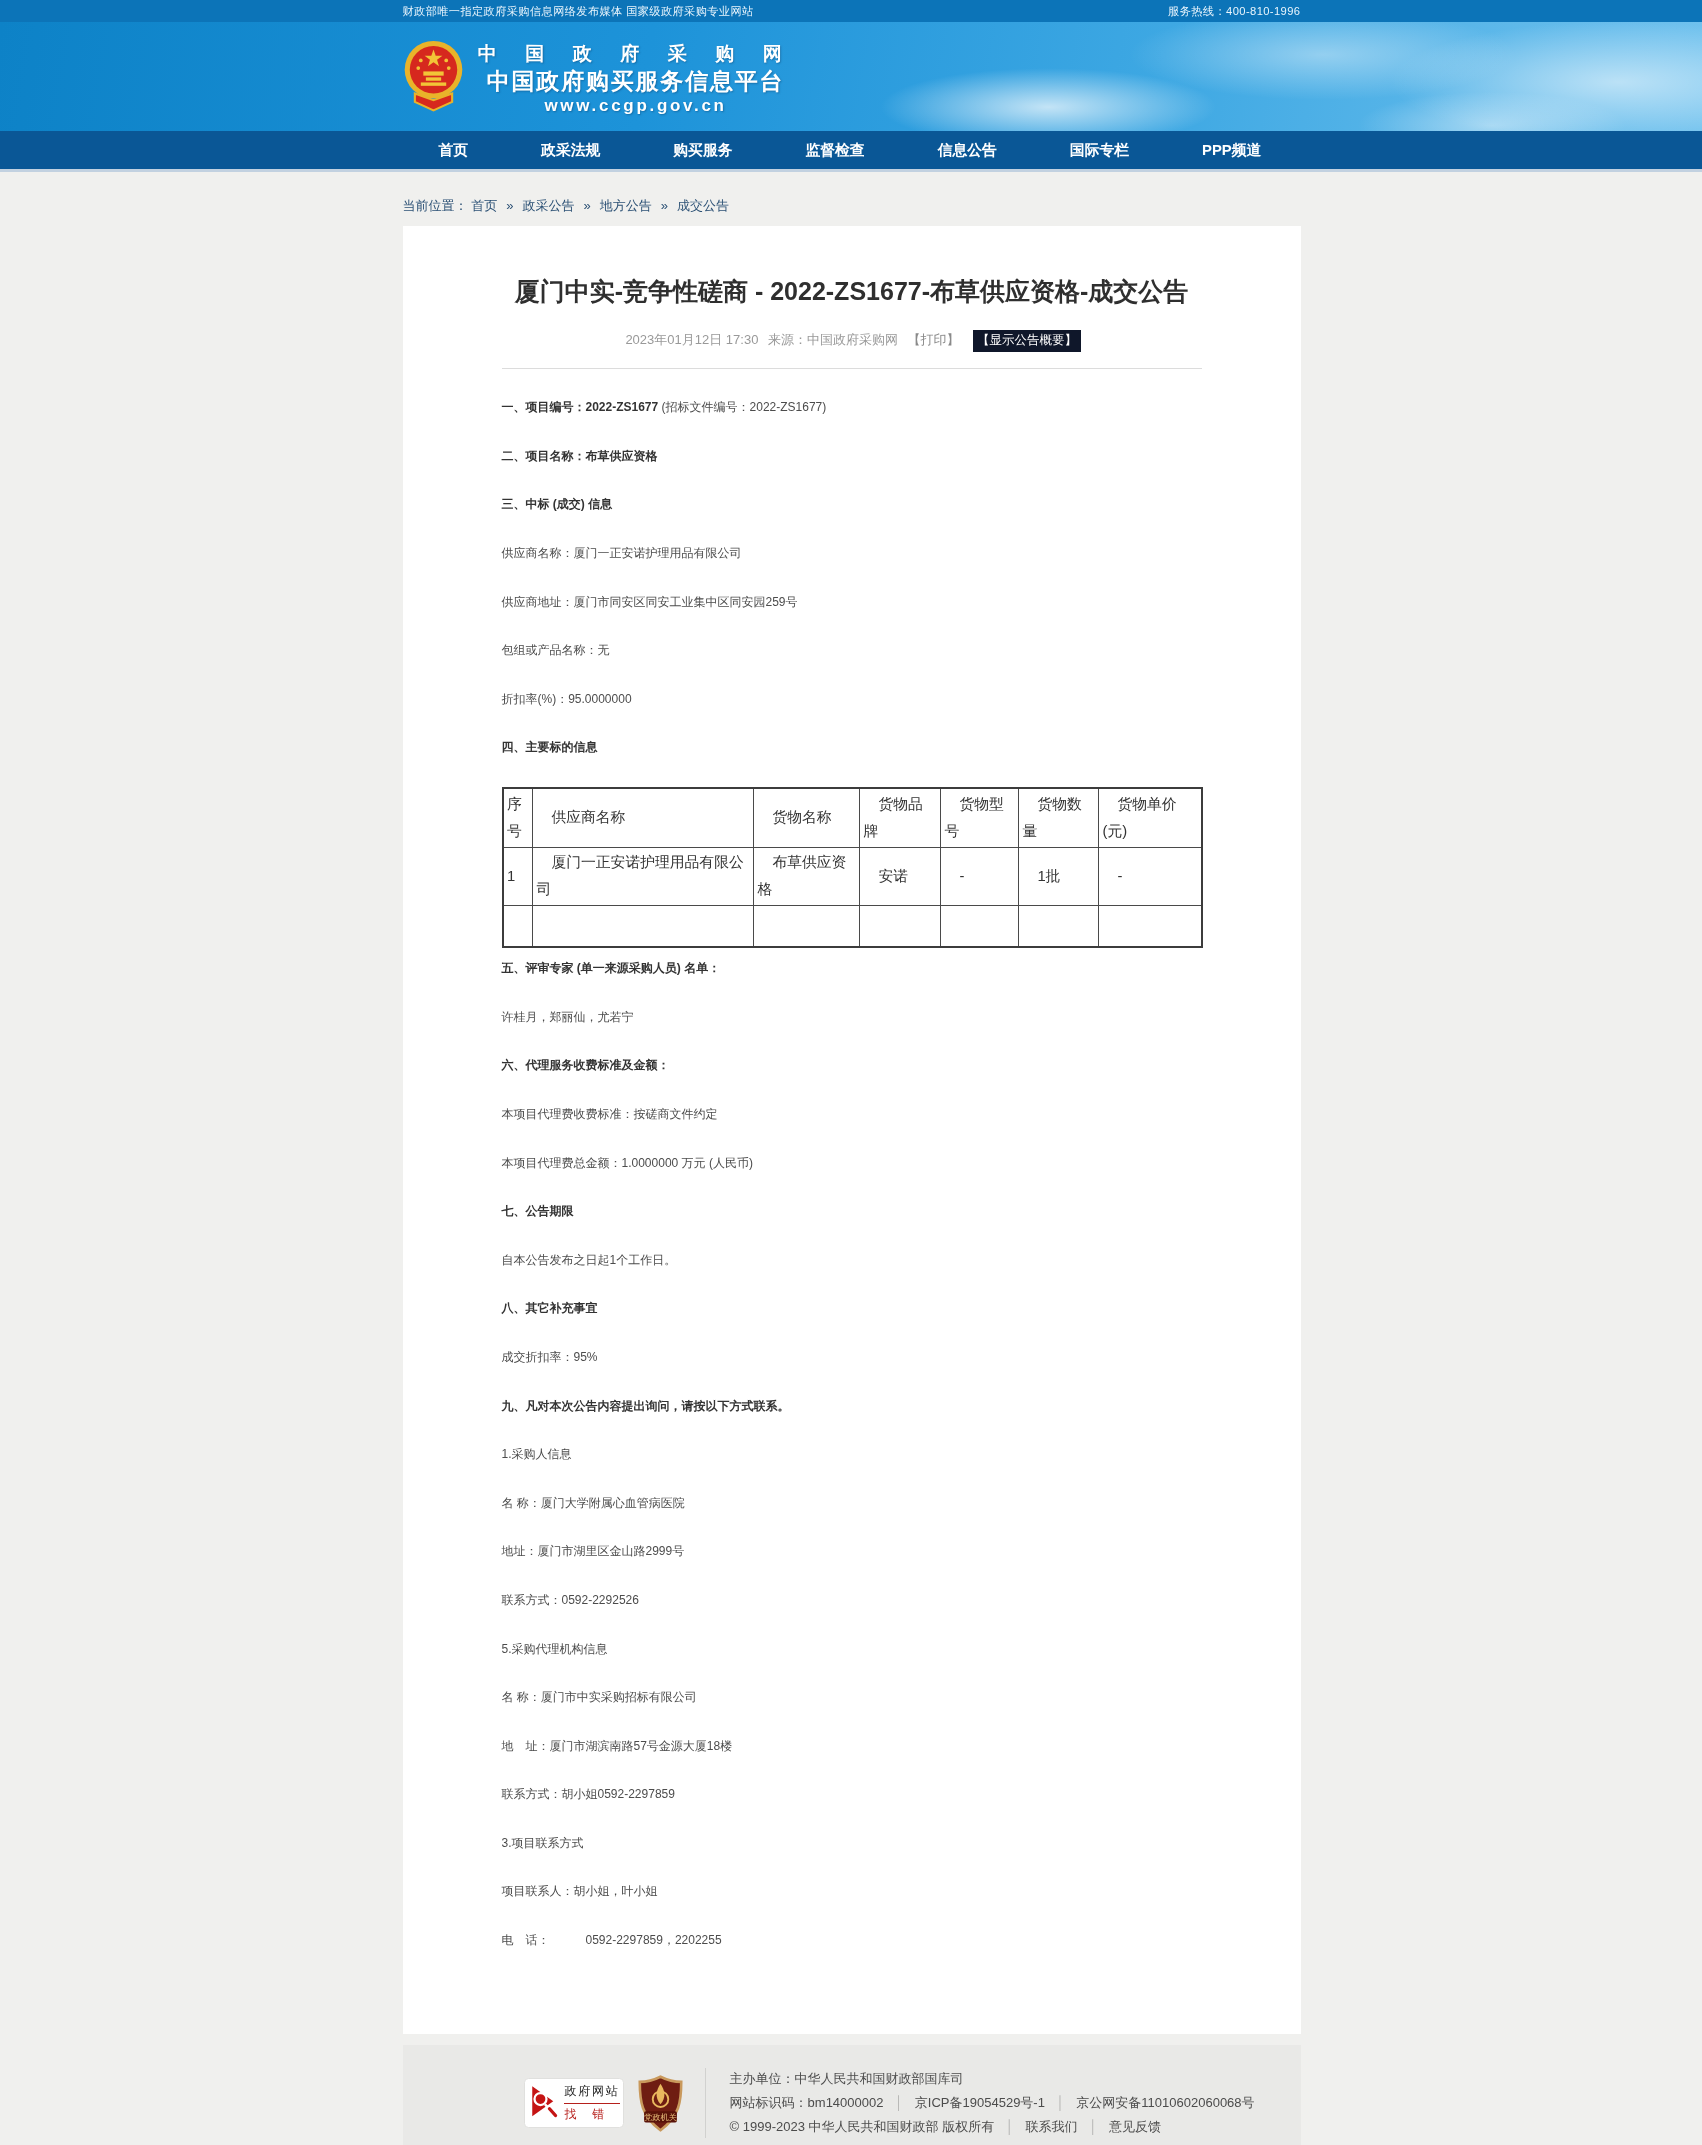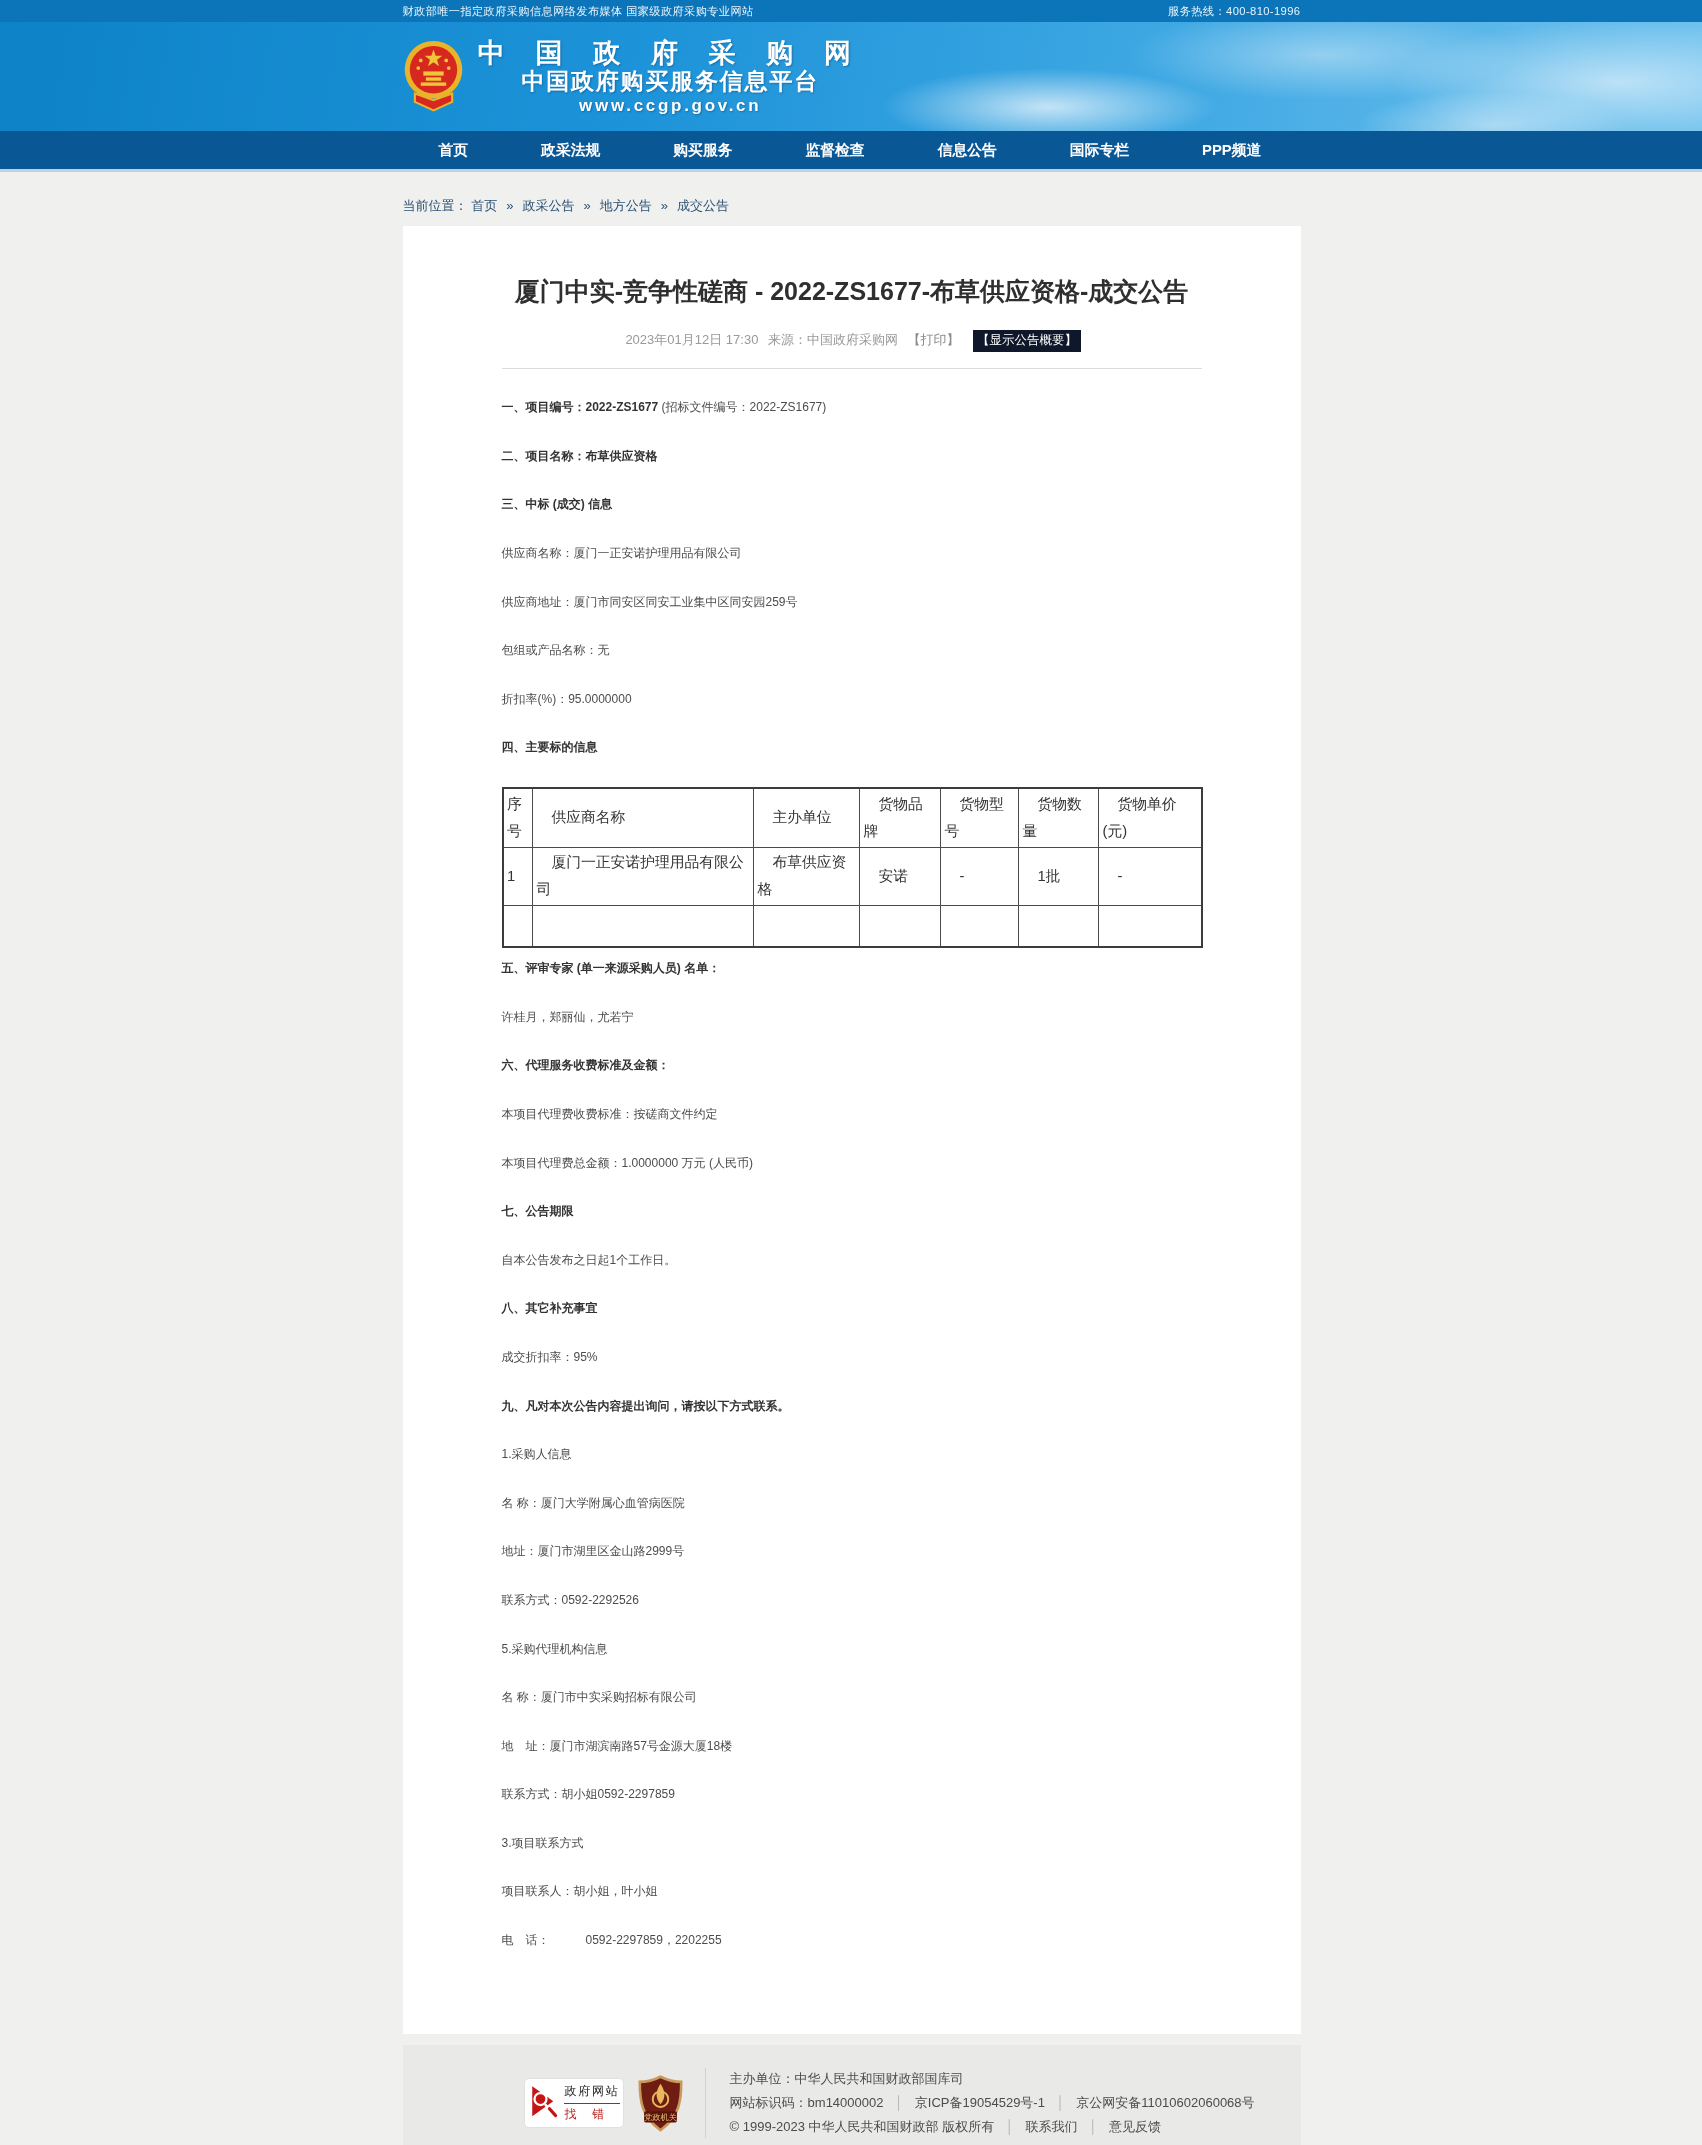--- a/index.html
+++ b/index.html
@@ -23,21 +23,21 @@
   .header::after { content:""; position:absolute; top:0; right:0; width:62%; height:100%;
     background:
       radial-gradient(ellipse 233px 54px at 38% 78%, rgba(255,255,255,.70), rgba(255,255,255,0) 72%),
       radial-gradient(ellipse 269px 63px at 64% 30%, rgba(255,255,255,.40), rgba(255,255,255,0) 72%),
       radial-gradient(ellipse 304px 81px at 92% 55%, rgba(255,255,255,.55), rgba(255,255,255,0) 75%),
       radial-gradient(ellipse 179px 45px at 80% 95%, rgba(255,255,255,.45), rgba(255,255,255,0) 75%);
     pointer-events:none; }
   .logo-row { display:flex; align-items:center; padding-top:14.3px; position:relative; z-index:2; }
   .logo-emblem { flex:0 0 auto; }
   .logo-text { margin-left:14.3px; text-align:center; color:#fff; }
-  .logo-line1 { font-size:27px; font-weight:bold; letter-spacing:11.6px; line-height:29px; white-space:nowrap; text-shadow:0.9px 0.9px 1.8px rgba(0,40,80,.35); }
+  .logo-line1 { font-size:19px; font-weight:bold; letter-spacing:11.6px; line-height:29px; white-space:nowrap; text-shadow:0.9px 0.9px 1.8px rgba(0,40,80,.35); }
   .logo-line2 { font-size:23px; font-weight:bold; letter-spacing:1.8px; line-height:27px; white-space:nowrap; text-shadow:0.9px 0.9px 1.8px rgba(0,40,80,.35); }
   .logo-line3 { font-size:17px; font-weight:bold; letter-spacing:2.7px; line-height:21.5px; text-shadow:0.9px 0.9px 1.8px rgba(0,40,80,.35); }
 
   
   .nav { height:41px; background:#0a5796; border-bottom:3.6px solid #c2d1e0; }
   .nav ul { list-style:none; margin:0; padding:0 0 0 36px; height:38px; display:flex; align-items:center; gap:73px; }
   .nav li { color:#fff; font-size:14.8px; font-weight:bold; white-space:nowrap; cursor:pointer; }
 
   
   .crumbs-band { height:54px; }
@@ -175,21 +175,21 @@
           <col style="width:106px">
         <col style="width:81px">
           <col style="width:78px">
           <col style="width:80px">
           <col style="width:103px">
       </colgroup>
       <tbody>
           <tr class="hdr">
         <th>序号</th>
         <th class="ind">供应商名称</th>
-        <th class="ind">主办单位</th>
+        <th class="ind">货物名称</th>
         <th class="ind">货物品牌</th>
         <th class="ind">货物型号</th>
         <th class="ind">货物数量</th>
         <th class="ind">货物单价(元)</th>
       </tr>
       <tr class="data">
         <td>1</td>
         <td class="ind">厦门一正安诺护理用品有限公司</td>
         <td class="ind">布草供应资格</td>
         <td class="ind">安诺</td>

